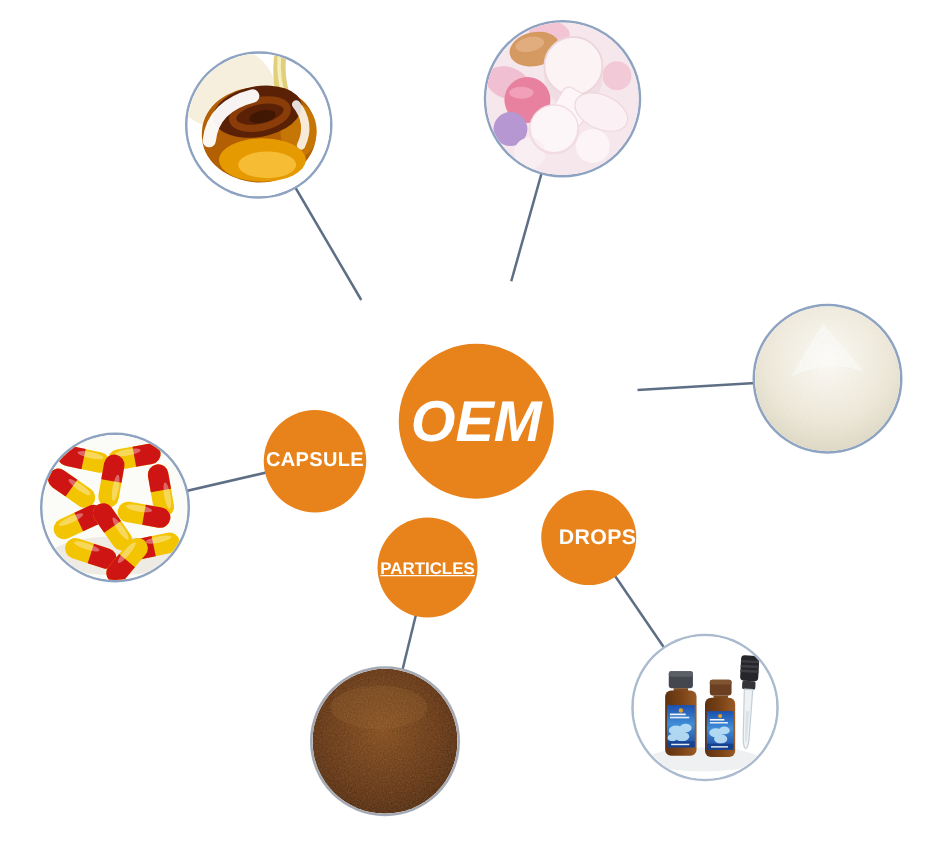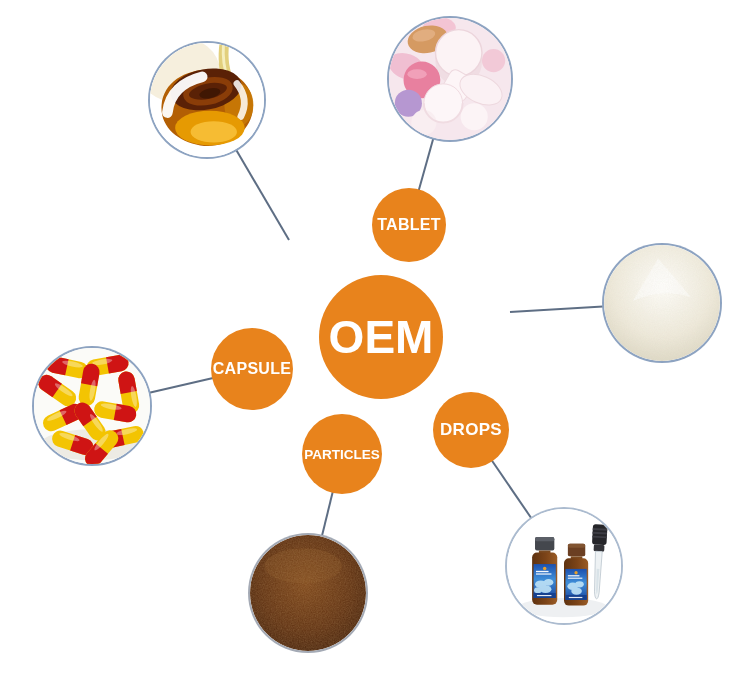--- a/index.html
+++ b/index.html
@@ -13,27 +13,27 @@
   .lines{position:absolute;left:0;top:0;z-index:1;}
   .node{
     position:absolute;z-index:3;
     background:#E8831C;
     border-radius:50%;
     display:flex;align-items:center;justify-content:center;
     color:#ffffff;font-weight:bold;
     text-align:center;white-space:nowrap;
     letter-spacing:.3px;
   }
-  .n-oem{left:319px;top:275px;width:124px;height:124px;font-size:46px;letter-spacing:0;}
+  .n-oem{left:319px;top:275px;width:124px;height:124px;font-size:46px;font-style:italic;letter-spacing:0;}
   .n-pasty{left:252px;top:203px;width:74px;height:74px;font-size:17px;}
   .n-tablet{left:372px;top:188px;width:74px;height:74px;font-size:16px;}
   .n-powder{left:467px;top:269px;width:86px;height:86px;font-size:17px;}
-  .n-drops{left:433px;top:392px;width:76px;height:76px;font-size:17px;}
+  .n-drops{left:433px;top:392px;width:76px;height:76px;font-size:17px;justify-content:flex-end;}
   .n-capsule{left:211px;top:328px;width:82px;height:82px;font-size:16px;}
-  .n-particles{left:302px;top:414px;width:80px;height:80px;font-size:13.5px;letter-spacing:0;}
+  .n-particles{left:302px;top:414px;width:80px;height:80px;font-size:13.5px;letter-spacing:0;text-decoration:underline;}
   .photo{
     position:absolute;z-index:2;
     border-radius:50%;
     overflow:hidden;
     box-sizing:border-box;
     border:2px solid rgba(112,140,178,.8);
     background:#ffffff;
   }
   .photo svg{display:block;width:100%;height:100%;}
   .img-honey{left:148px;top:41px;width:118px;height:118px;}
@@ -220,23 +220,20 @@
         <rect x="89" y="37" width="11" height="7" rx="1.5" fill="#333338"></rect>
         <path d="M91,44 L98,44 L97,86 Q96.5,93 94.7,93 Q93,93 92.2,86 Z" fill="#eef2f4" stroke="#c5ced6" stroke-width="1"></path>
         <path d="M93.2,62 L96,62 L95.5,84 Q95,88 94.6,88 Q94.1,88 93.7,84 Z" fill="#d9e3e8"></path>
       </g>
     </svg>
   </div>
 
   <div class="node n-oem">
     <span>OEM</span>
   </div>
-  <div class="node n-tablet">
-    <span>TABLET</span>
-  </div>
   <div class="node n-drops">
     <span>DROPS</span>
   </div>
   <div class="node n-capsule">
     <span>CAPSULE</span>
   </div>
   <div class="node n-particles">
     <span>PARTICLES</span>
   </div>
 

